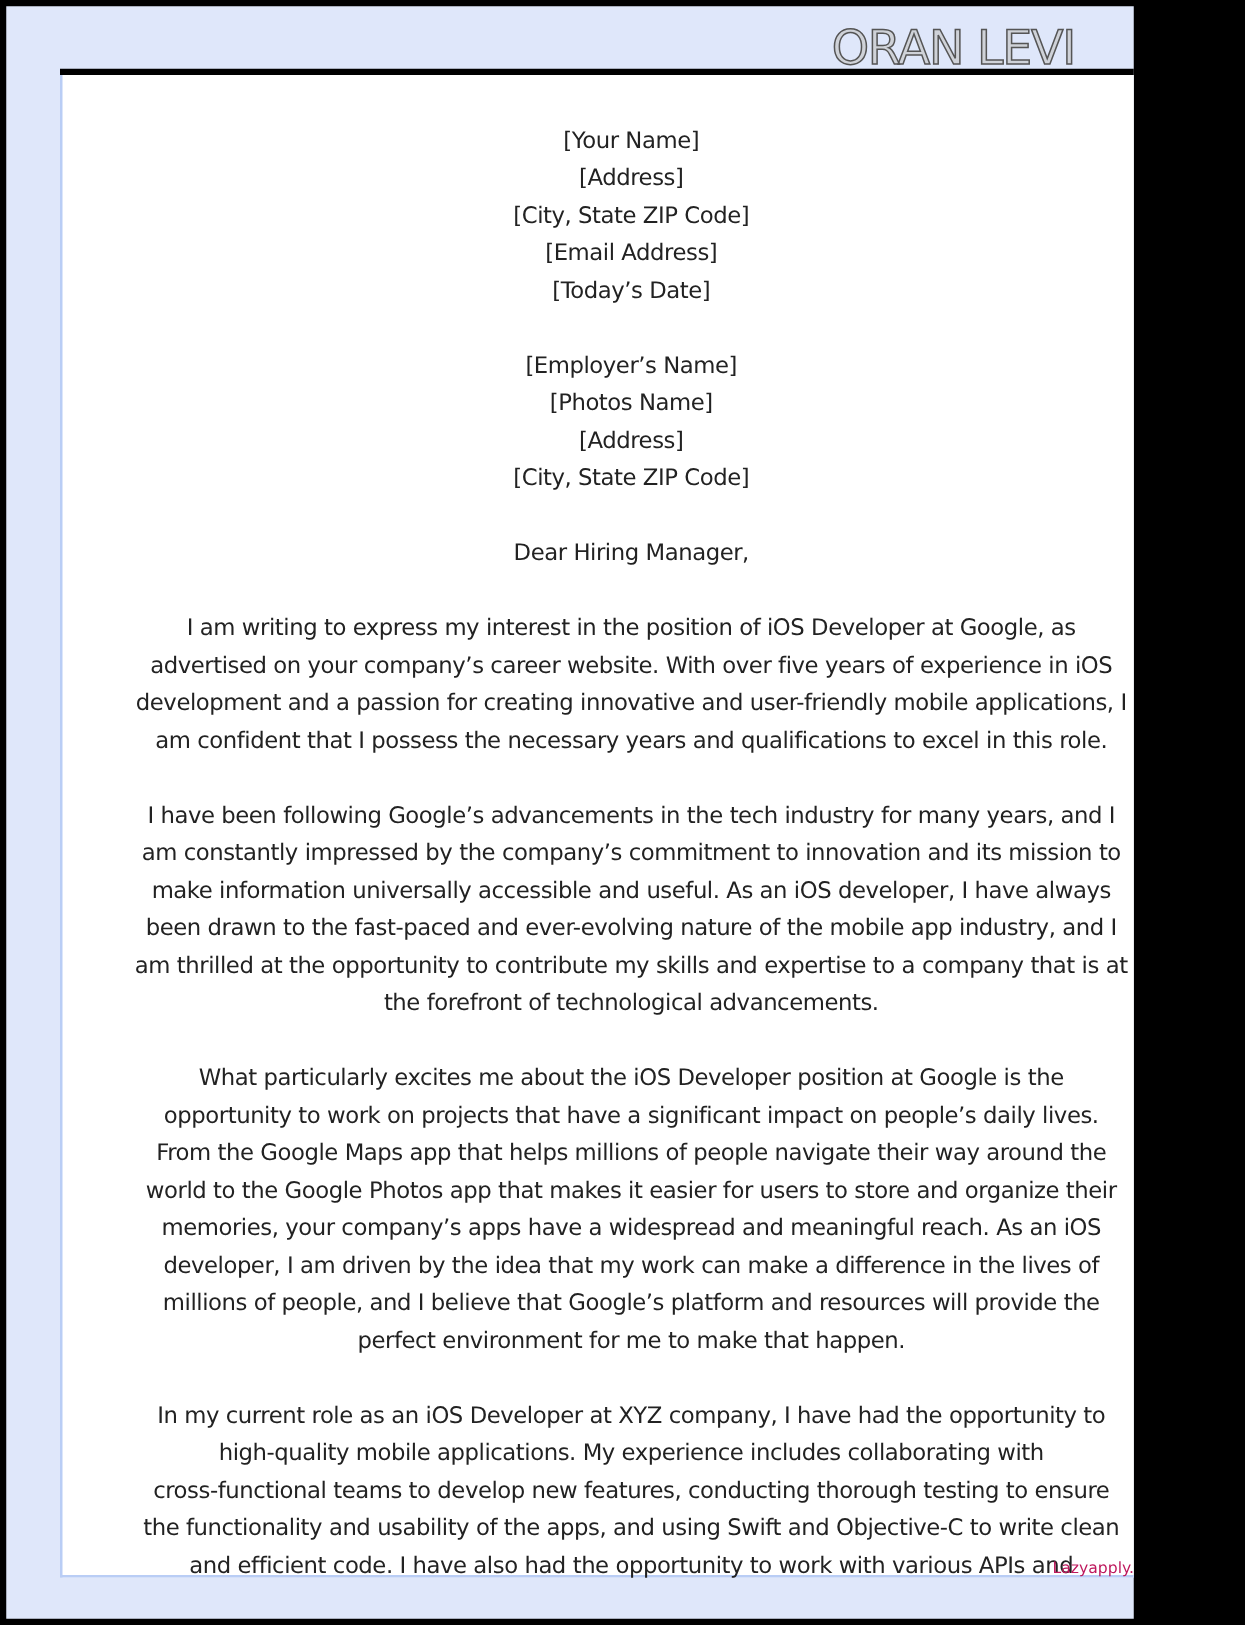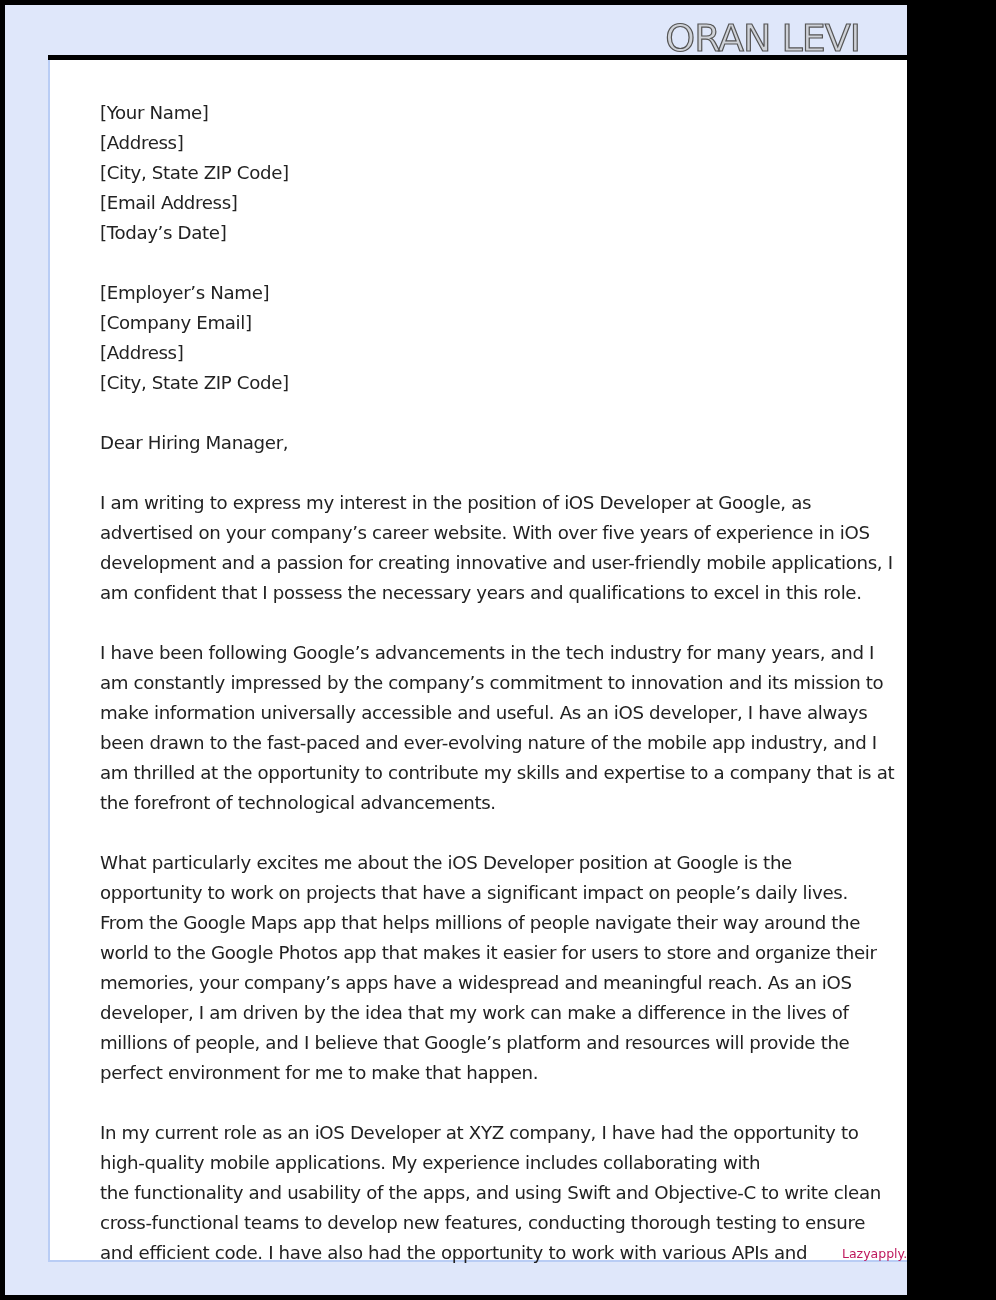--- a/index.html
+++ b/index.html
@@ -28,20 +28,21 @@
     .paper {
       position: absolute; left: 43px; top: 55px; width: 896px; height: 1200px;
       background: #fff;
       border-left: 2px solid #b9cdf5; border-right: 2px solid #b9cdf5; border-bottom: 2px solid #b9cdf5;
     }
     .content {
       position: absolute; left: 95px; top: 93px; width: 810px;
       font-family: "DejaVu Sans", sans-serif;
       font-size: 18.2px; line-height: 30px; color: #222;
       letter-spacing: -0.35px;
+      text-align: center;
     }
     .content .line { white-space: nowrap; }
     .content .gap { height: 30px; }
     .watermark {
       position: absolute; left: 837px; top: 1241px;
       font-family: "DejaVu Sans", sans-serif; font-size: 12.5px; color: #be185d;
     }
   </style>
 </head>
 <body>
@@ -55,21 +56,21 @@
     <div>
       <div class="line">[Your Name]</div>
       <div class="line">[Address]</div>
       <div class="line">[City, State ZIP Code]</div>
       <div class="line">[Email Address]</div>
       <div class="line">[Today’s Date]</div>
     </div>
     <div class="gap"></div>
     <div>
       <div class="line">[Employer’s Name]</div>
-      <div class="line">[Company Email]</div>
+      <div class="line">[Photos Name]</div>
       <div class="line">[Address]</div>
       <div class="line">[City, State ZIP Code]</div>
     </div>
     <div class="gap"></div>
     <div class="line">Dear Hiring Manager,</div>
     <div class="gap"></div>
 
     <div>
       <div class="line">I am writing to express my interest in the position of iOS Developer at Google, as</div>
       <div class="line">advertised on your company’s career website. With over five years of experience in iOS</div>
@@ -96,20 +97,20 @@
       <div class="line">memories, your company’s apps have a widespread and meaningful reach. As an iOS</div>
       <div class="line">developer, I am driven by the idea that my work can make a difference in the lives of</div>
       <div class="line">millions of people, and I believe that Google’s platform and resources will provide the</div>
       <div class="line">perfect environment for me to make that happen.</div>
     </div>
     <div class="gap"></div>
 
     <div>
       <div class="line">In my current role as an iOS Developer at XYZ company, I have had the opportunity to</div>
       <div class="line">high-quality mobile applications. My experience includes collaborating with</div>
+      <div class="line">cross-functional teams to develop new features, conducting thorough testing to ensure</div>
       <div class="line">the functionality and usability of the apps, and using Swift and Objective-C to write clean</div>
-      <div class="line">cross-functional teams to develop new features, conducting thorough testing to ensure</div>
       <div class="line">and efficient code. I have also had the opportunity to work with various APIs and</div>
     </div>
   </div>
 
   <div class="watermark">Lazyapply.com</div>
 </div>
 
 </body></html>

